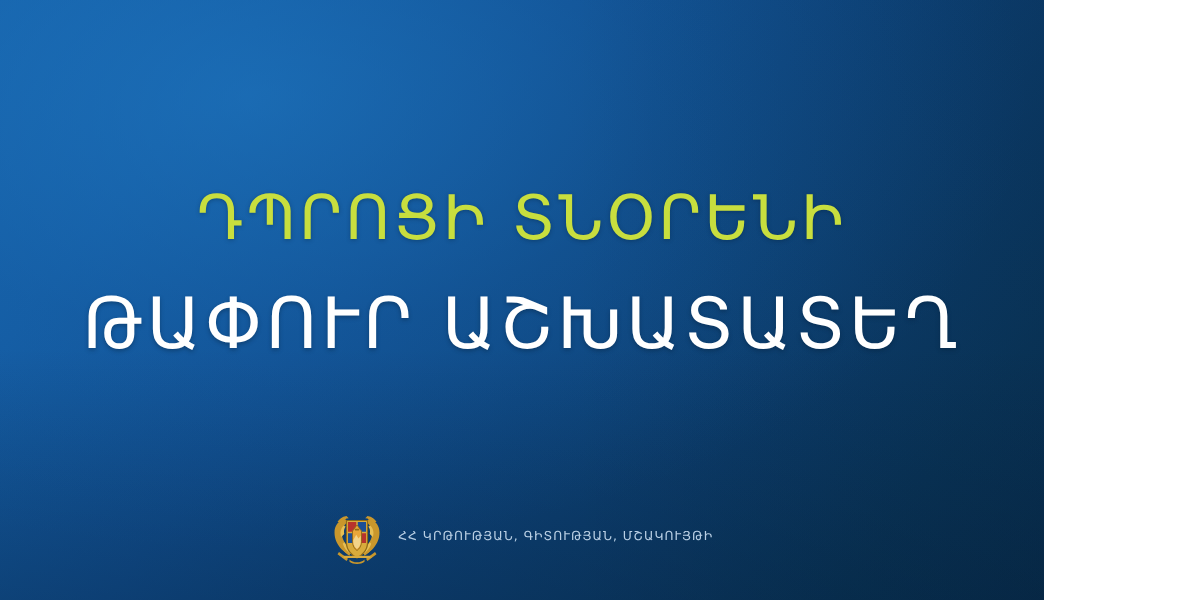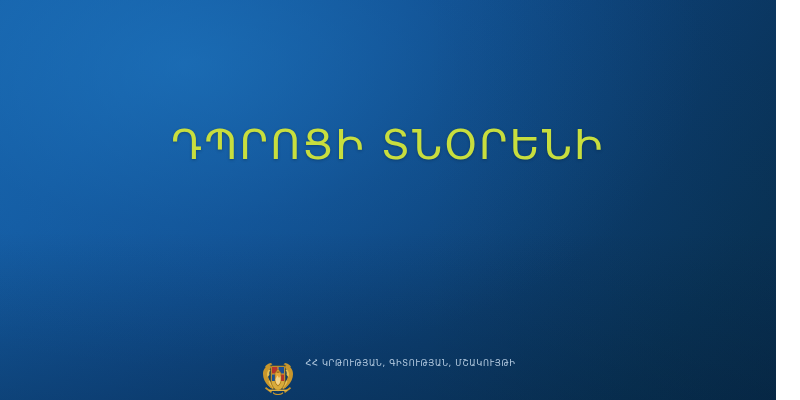--- a/index.html
+++ b/index.html
@@ -8,21 +8,21 @@
   }
   body {
     width: 800px;
     height: 400px;
     overflow: hidden;
     font-family: "DejaVu Sans", sans-serif;
   }
 
   #poster {
     position: relative;
-    width: 776px;
+    width: 696px;
     height: 400px;
     overflow: hidden;
     background:
       radial-gradient(ellipse 720px 420px at 24% 16%,
           rgba(32, 122, 196, 0.55) 0%,
           rgba(25, 104, 175, 0.28) 38%,
           rgba(0, 0, 0, 0) 72%),
       linear-gradient(128deg,
           #1764ad 0%,
           #145ba2 18%,
@@ -72,23 +72,23 @@
     color: #ffffff;
     margin-top: 14px;
     text-shadow: 0 1px 3px rgba(4, 28, 52, 0.38);
   }
 
   
   #footer {
     position: absolute;
     left: 0;
     right: 0;
-    bottom: 4px;
+    bottom: 23px;
     display: flex;
-    align-items: flex-start;
+    align-items: center;
     justify-content: center;
     gap: 11px;
   }
 
   #emblem {
     width: 34px;
     height: 38px;
     flex: 0 0 auto;
     display: block;
   }
@@ -110,20 +110,21 @@
 </style>
 </head>
 <body>
 
 <div id="poster">
 
   <div id="vignette"></div>
 
   <div id="headline">
     <span class="hl-line" id="hl-line-1">ԴՊՐՈՑԻ ՏՆՕՐԵՆԻ</span>
+    <span class="hl-line" id="hl-line-2">ԹԱՓՈՒՐ ԱՇԽԱՏԱՏԵՂ</span>
   </div>
 
   <div id="footer">
 
     <svg id="emblem" viewBox="0 0 68 76" aria-hidden="true">
 
       <g fill="#c9972c">
         <path d="M18 14 C9 16 4 23 4 32 C4 41 8 49 14 55 L20 60 L24 52
                  C18 47 14 41 14 34 C14 27 17 21 22 18 Z"></path>
         <path d="M13 20 C7 25 5 32 7 39 L12 36 C11 30 12 25 16 22 Z"></path>

